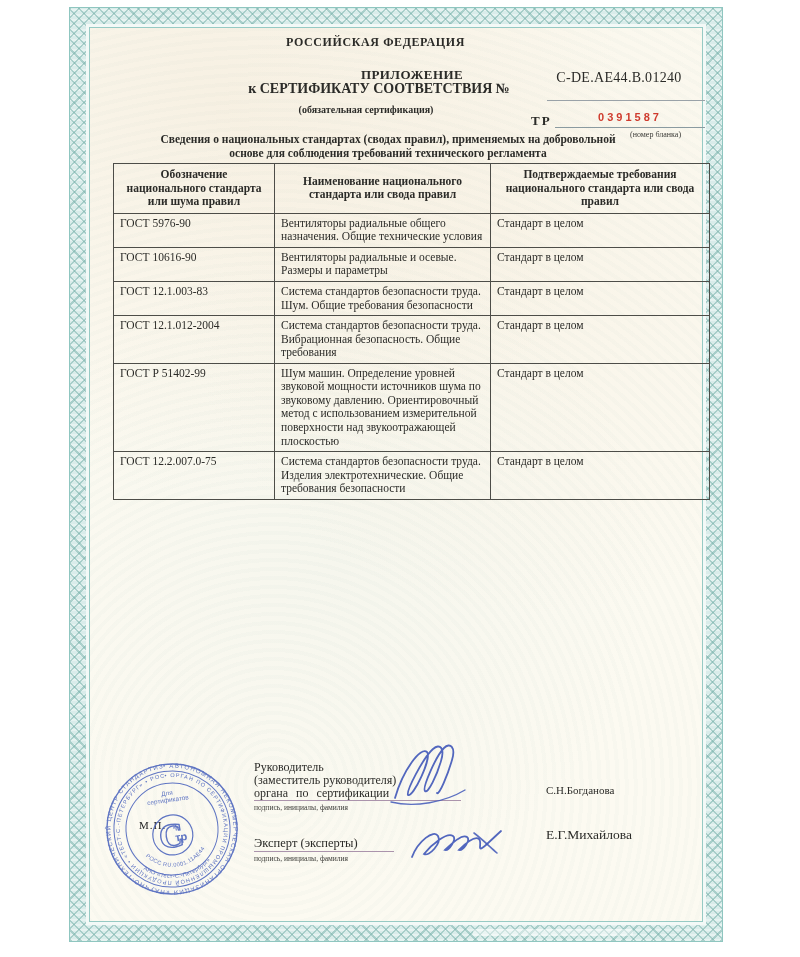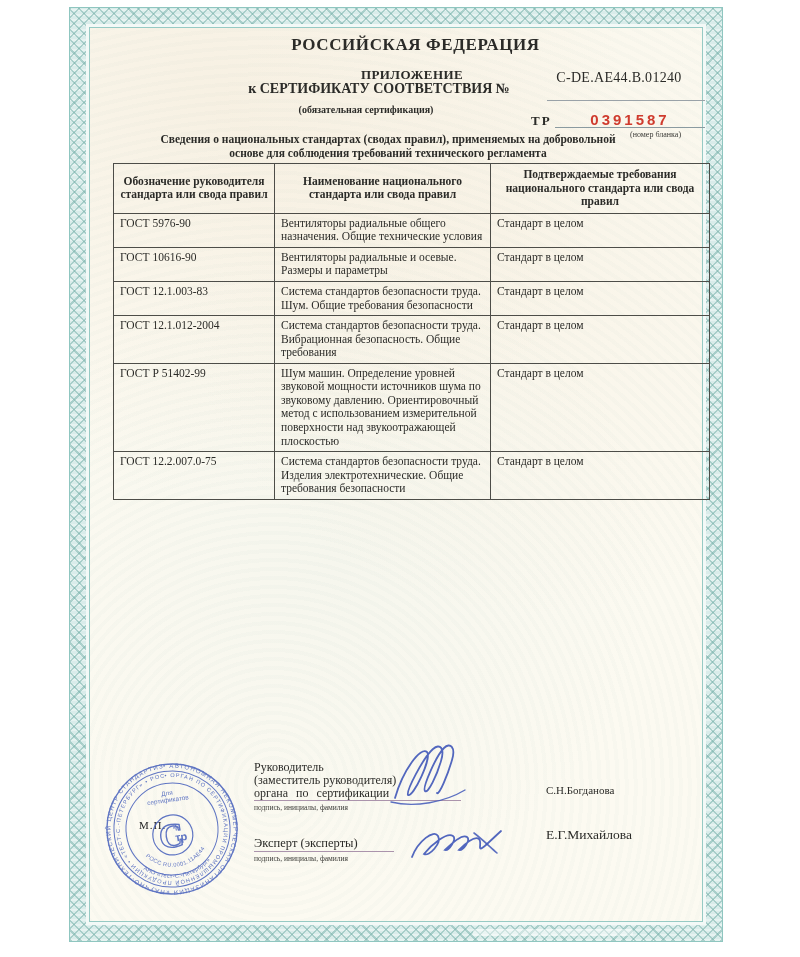--- a/index.html
+++ b/index.html
@@ -20,30 +20,30 @@
     position:absolute;inset:20px;background:#fcfaf1;border:1px solid #96cac4;
     box-shadow:0 0 0 3px #f3f9f7;
     background-image:
       radial-gradient(circle at 22% 8%, rgba(226,201,168,.20), transparent 42%),
       radial-gradient(circle at 72% 26%, rgba(226,201,168,.12), transparent 45%),
       radial-gradient(circle at 40% 60%, rgba(170,198,192,.08), transparent 50%),
       repeating-radial-gradient(circle at 30% 85%, rgba(160,190,185,.045) 0 4px, transparent 4px 9px);
   }
   .abs{position:absolute;}
   .center{text-align:center;}
-  .country{left:0;top:28px;width:613px;font-size:17px;font-weight:bold;letter-spacing:.6px;padding-left:40px;}
+  .country{left:0;top:28px;width:613px;font-size:12px;font-weight:bold;letter-spacing:.6px;}
   .doctype{left:0;top:60px;width:594px;font-size:13px;font-weight:bold;letter-spacing:.4px;padding-left:46px;}
   .subtitle{left:0;top:74px;width:620px;font-size:14px;font-weight:bold;}
   .certkind{left:0;top:97px;width:594px;font-size:10px;font-weight:bold;}
   .certnum{left:470px;top:63px;width:160px;font-size:14px;text-align:center;letter-spacing:.3px;}
   .numline{left:478px;top:80px;width:158px;height:13px;border-bottom:1px solid #9aa2a8;}
   .trlabel{left:462px;top:106px;font-size:13px;font-weight:bold;letter-spacing:2px;}
   .blanknum{
     left:486px;top:104px;width:150px;height:16px;text-align:center;
-    font-family:"Liberation Sans", sans-serif;font-size:15px;font-weight:bold;
+    font-family:"Liberation Sans", sans-serif;font-size:11px;font-weight:bold;
     letter-spacing:3px;border-bottom:1px solid #8a9aa0;
   }
   .blankcap{left:561px;top:123px;font-size:8px;color:#3a3a36;}
   .intro{left:12px;top:126px;width:614px;font-size:11.5px;font-weight:bold;line-height:1.18;}
   table.std{
     position:absolute;left:44px;top:156px;width:596px;border-collapse:collapse;
     font-size:11.5px;line-height:1.18;table-layout:fixed;
   }
   table.std th, table.std td{border:1px solid #4d4d48;padding:3px 6px;vertical-align:top;text-align:left;}
   table.std th{font-weight:bold;text-align:center;vertical-align:middle;padding:4px 6px;}
@@ -89,21 +89,21 @@
   </div>
 
   <table class="std">
     <colgroup>
         <col class="c1">
         <col class="c2">
         <col class="c3">
       </colgroup>
     <thead>
       <tr>
-        <th>Обозначение руководителя стандарта или свода правил</th>
+        <th>Обозначение национального стандарта или шума правил</th>
         <th>Наименование национального стандарта или свода правил</th>
         <th>Подтверждаемые требования национального стандарта или свода правил</th>
       </tr>
     </thead>
     <tbody>
         <tr>
           <td>ГОСТ 5976-90</td>
           <td>Вентиляторы радиальные общего назначения. Общие технические условия</td>
           <td>Стандарт в целом</td>
         </tr>

